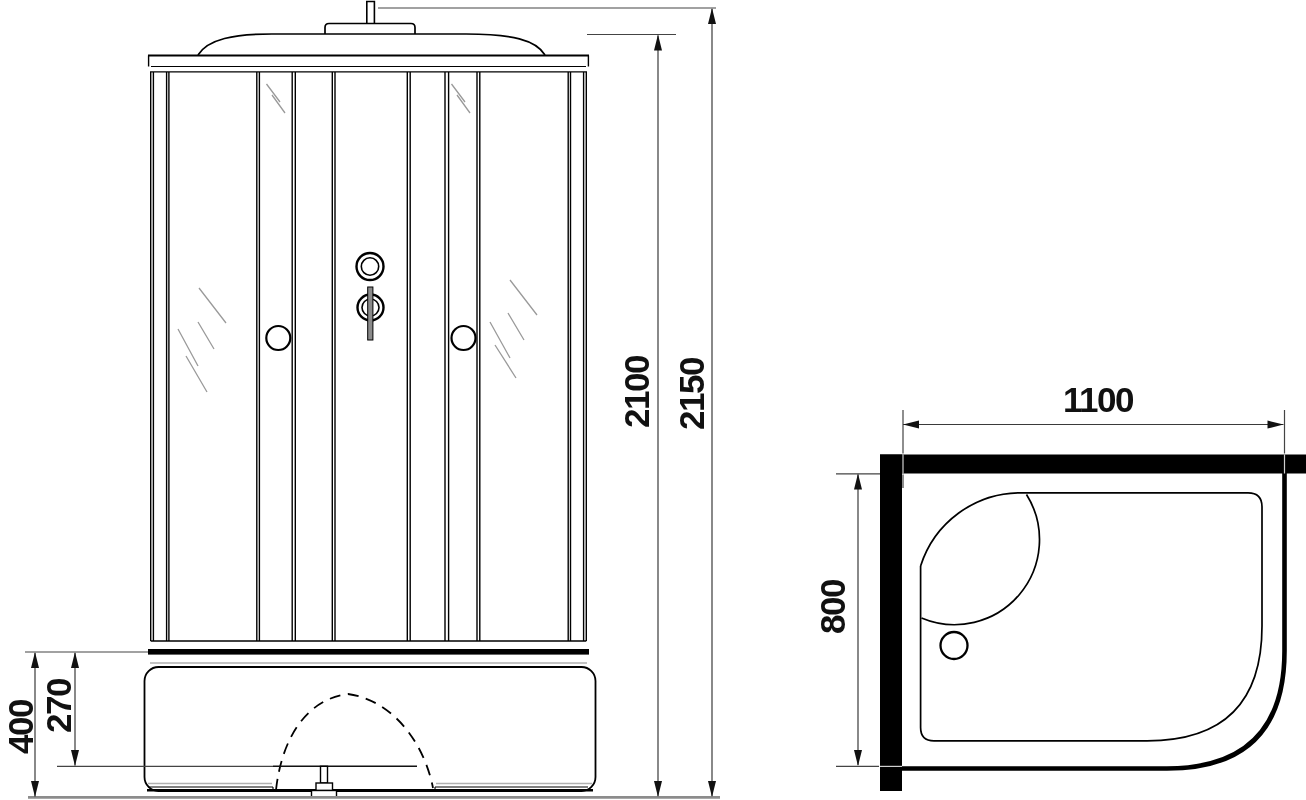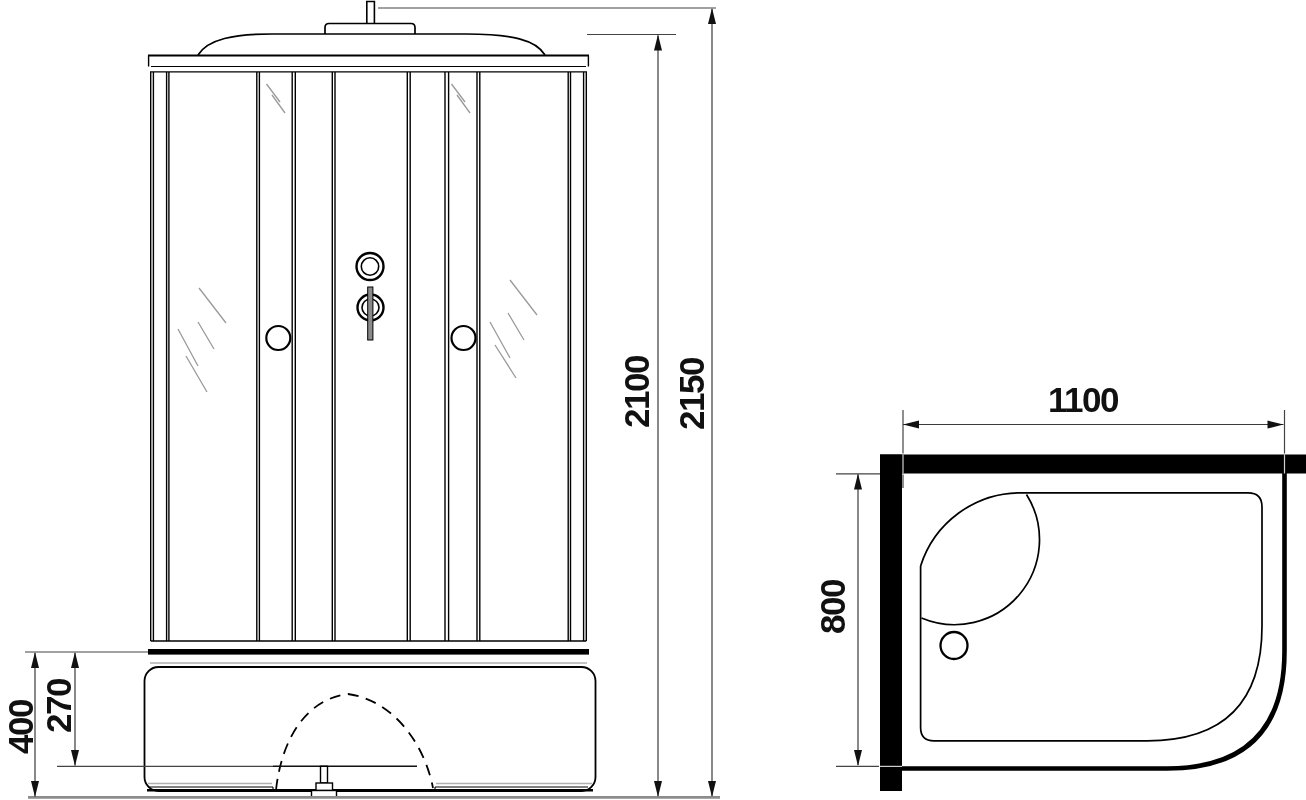--- a/index.html
+++ b/index.html
@@ -141,16 +141,16 @@
   </svg>
 
   <div class="dim-label vertical" style="left:577px;top:374px;">2100</div>
 
   <div class="dim-label vertical" style="left:632px;top:376px;">2150</div>
 
   <div class="dim-label vertical" style="left:-39px;top:709px;">400</div>
 
   <div class="dim-label vertical" style="left:-1px;top:688px;">270</div>
 
-  <div class="dim-label" style="left:998px;top:382px;text-align:right;">1100</div>
+  <div class="dim-label" style="left:1038px;top:382px;">1100</div>
 
   <div class="dim-label vertical" style="left:773px;top:589px;">800</div>
 </div>
 
 </body></html>

